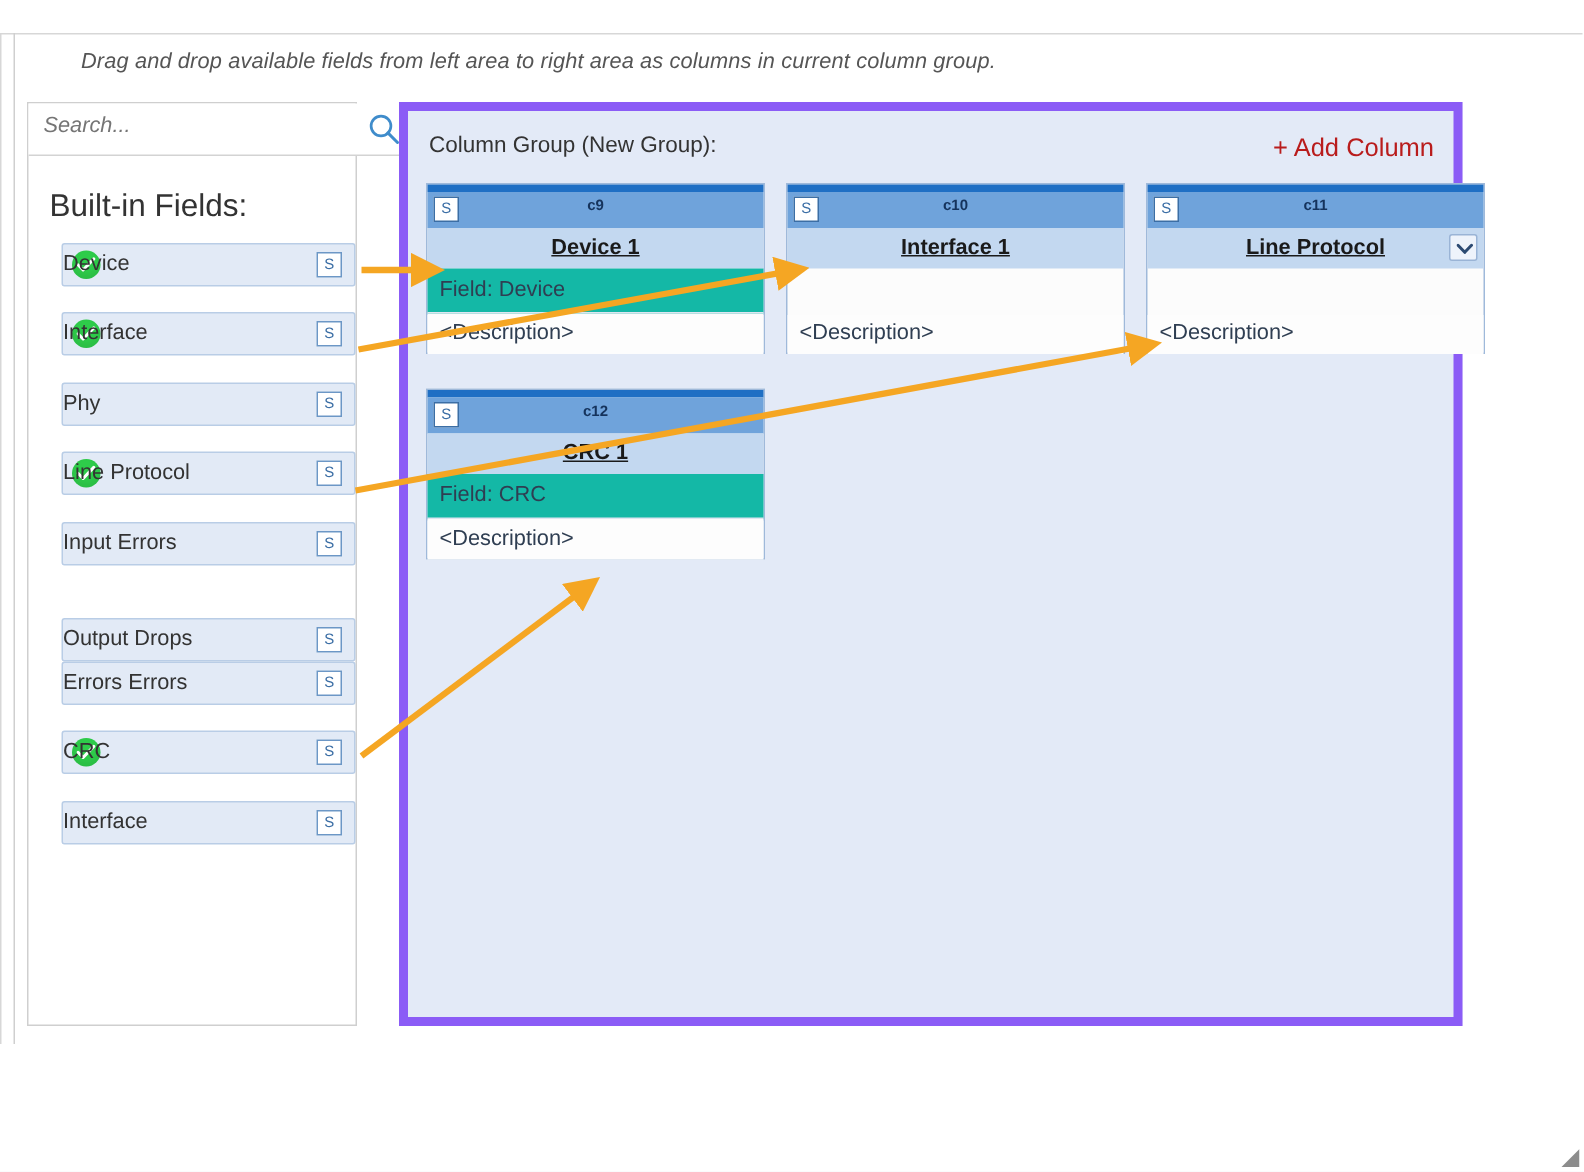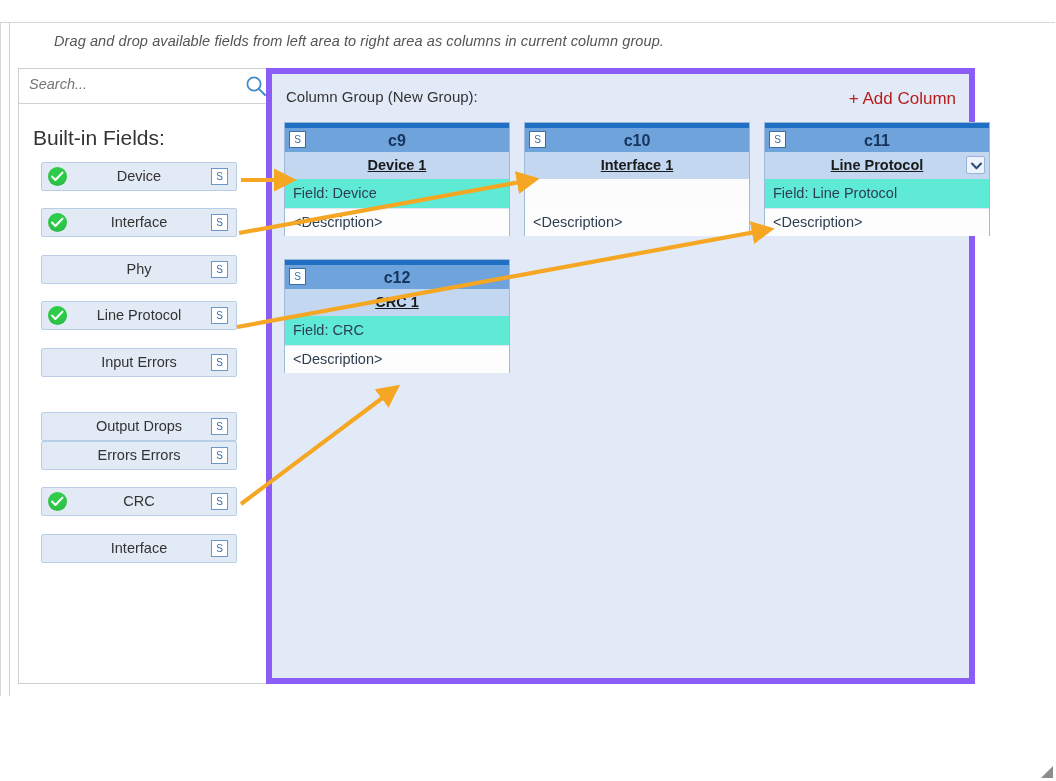--- a/index.html
+++ b/index.html
@@ -50,21 +50,21 @@
     color: #555555;
     letter-spacing: 0.1px;
     margin-left: 34px;
   }
 
   
   #left-panel {
     position: absolute;
     left: 18px;
     top: 68px;
-    width: 254px;
+    width: 220px;
     height: 616px;
     background: #ffffff;
     border: 1px solid #cfcfcf;
     box-sizing: border-box;
   }
   #search-row {
     position: absolute;
     left: 0;
     top: 0;
     width: 260px;
@@ -110,21 +110,21 @@
     background: #e2eaf6;
     border: 1px solid #b9cde6;
     border-radius: 2px;
     box-sizing: border-box;
   }
   .field-label {
     position: absolute;
     left: 0;
     right: 0;
     top: 5px;
-    text-align: center;
+    text-align: left;
     font-size: 14.5px;
     color: #333333;
   }
   .check-badge {
     position: absolute;
     left: 6px;
     top: 4px;
     width: 19px;
     height: 19px;
     border-radius: 50%;
@@ -195,21 +195,21 @@
     position: absolute;
     left: 0; top: 5px;
     width: 100%;
     height: 24px;
     background: #6fa3db;
   }
   .card-header-id {
     position: absolute;
     left: 0; right: 0; top: 4px;
     text-align: center;
-    font-size: 16px;
+    font-size: 10px;
     font-weight: bold;
     color: #15335c;
   }
   .card-s-badge {
     position: absolute;
     left: 4px;
     top: 3px;
     width: 17px;
     height: 17px;
     background: #ffffff;
@@ -247,21 +247,21 @@
     border-radius: 2px;
     box-sizing: border-box;
     cursor: pointer;
   }
   .card-dropdown-btn svg { position: absolute; left: 4px; top: 5px; }
   .card-field-row {
     position: absolute;
     left: 0; top: 56px;
     width: 100%;
     height: 30px;
-    background: #5eead4;
+    background: #14b8a6;
     border-bottom: 1px solid #dfe6f1;
     box-sizing: border-box;
   }
   .card-field-text {
     position: absolute;
     left: 8px;
     top: 6px;
     font-size: 14.5px;
     color: #2f3e52;
   }
@@ -438,23 +438,20 @@
       <span class="card-s-badge">S</span>
       <span class="card-header-id">c11</span>
     </div>
     <div class="card-title-row">
       <span class="card-title">Line Protocol</span>
       <span class="card-dropdown-btn">
         <svg width="11" height="8" viewBox="0 0 11 8">
             <polyline points="1,1.5 5.5,6.2 10,1.5" fill="none" stroke="#2c4a72" stroke-width="2" stroke-linecap="round" stroke-linejoin="round"></polyline>
           </svg>
       </span>
-    </div>
-    <div class="card-field-row">
-      <span class="card-field-text">Field: Line Protocol</span>
     </div>
     <div class="card-desc-row">
       <span class="card-desc-text">&lt;Description&gt;</span>
     </div>
   </div>
 
   <div class="column-card" style="left:12px; top:185px">
     <div class="card-topbar"></div>
     <div class="card-header">
       <span class="card-s-badge">S</span>

